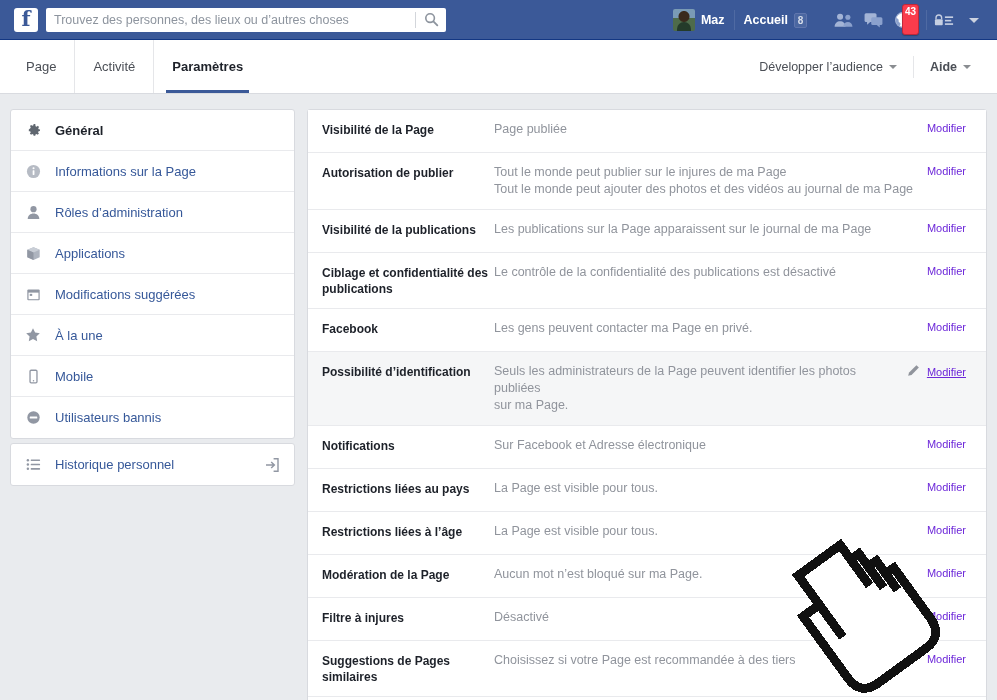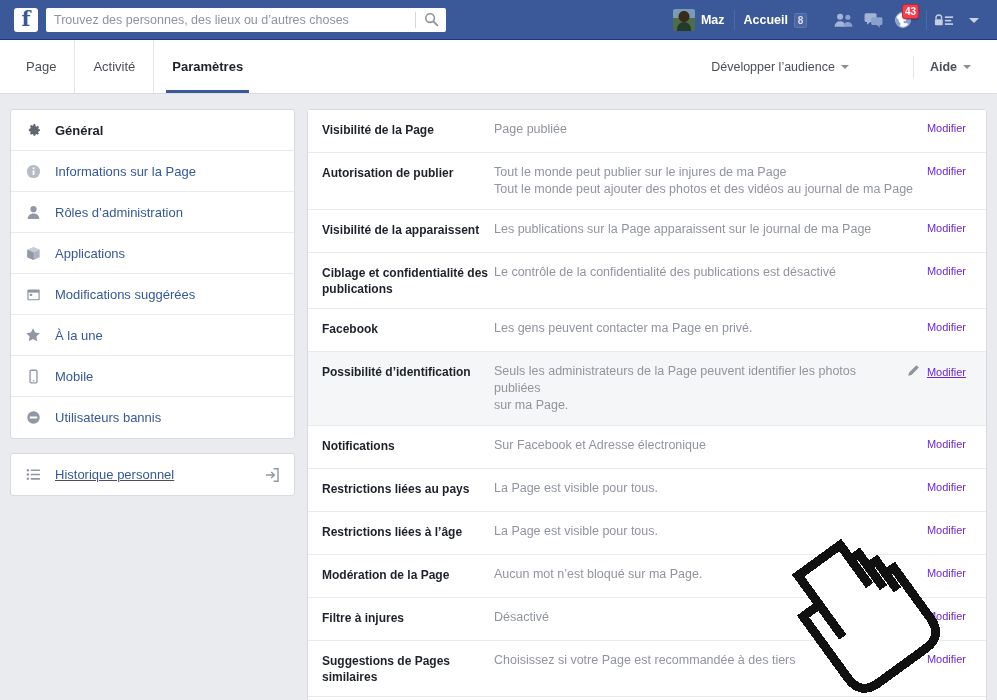--- a/index.html
+++ b/index.html
@@ -120,21 +120,21 @@
   .icon-btn {
     position: relative;
     width: 30px; height: 24px;
     display: flex; align-items: center; justify-content: center;
     border-radius: 2px;
     cursor: pointer;
   }
   .badge {
     position: absolute;
     top: -4px; right: -1px;
-    min-width: 16px; height: 15px;
+    min-width: 16px; height: 31px;
     background: #fa3c4c;
     border: 1px solid #c0283a;
     border-radius: 3px;
     color: #fff;
     font-size: 10px;
     font-weight: bold;
     line-height: 13px;
     text-align: center;
     padding: 0 2px;
     box-shadow: 0 1px 1px rgba(0,0,0,.25);
@@ -174,21 +174,21 @@
   .tab.active::after {
     content: "";
     position: absolute;
     left: 12px; right: 12px; bottom: 0;
     height: 3px;
     background: #3b5998;
   }
   .subnav-right {
     position: absolute;
     right: 10px; top: 0; bottom: 0;
-    display: flex; align-items: center; gap: 48px;
+    display: flex; align-items: center;
   }
   .subnav-link {
     display: flex; align-items: center; gap: 6px;
     padding: 0 16px;
     font-size: 12.5px;
     color: #4b4f56;
     cursor: pointer;
     height: 22px;
   }
   .subnav-link + .subnav-link { border-left: 1px solid #e5e6e9; font-weight: bold; }
@@ -224,21 +224,21 @@
   }
   .side-item:last-child { border-bottom: 0; }
   .side-item.active { color: #1d2129; font-weight: bold; }
   .side-icon {
     width: 16px; height: 16px;
     flex: none;
     display: flex; align-items: center; justify-content: center;
     color: #9197a3;
   }
   .side-icon svg { display: block; }
-  .side-card-2 { margin-top: 14px; text-decoration: underline; }
+  .side-card-2 { margin-top: 4px; }
   .side-item .spacer { flex: 1; }
   .exit-icon { color: #9197a3; }
 
   
   .main { flex: 1; margin-right: 10px; }
   .row {
     display: flex;
     align-items: flex-start;
     padding: 11px 20px 11px 14px;
     border-bottom: 1px solid #e9eaed;
@@ -511,21 +511,21 @@
           <div class="row-label">Autorisation de publier</div>
           <div class="row-value">
             <span class="line">Tout le monde peut publier sur le injures de ma Page</span>
             <span class="line">Tout le monde peut ajouter des photos et des vidéos au journal de ma Page</span>
           </div>
           <div class="row-action">
             <span class="edit-link">Modifier</span>
           </div>
         </div>
         <div class="row">
-          <div class="row-label">Visibilité de la apparaissent</div>
+          <div class="row-label">Visibilité de la publications</div>
           <div class="row-value">
             <span class="line">Les publications sur la Page apparaissent sur le journal de ma Page</span>
           </div>
           <div class="row-action">
             <span class="edit-link">Modifier</span>
           </div>
         </div>
         <div class="row">
           <div class="row-label">Ciblage et confidentialité des publications</div>
           <div class="row-value">

